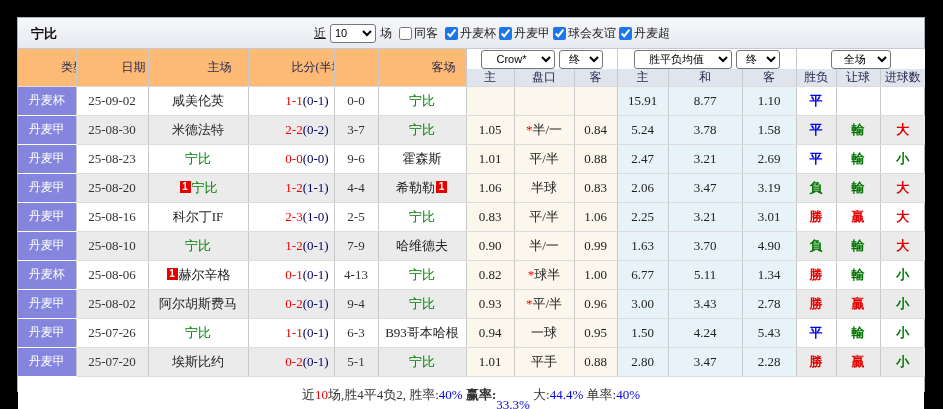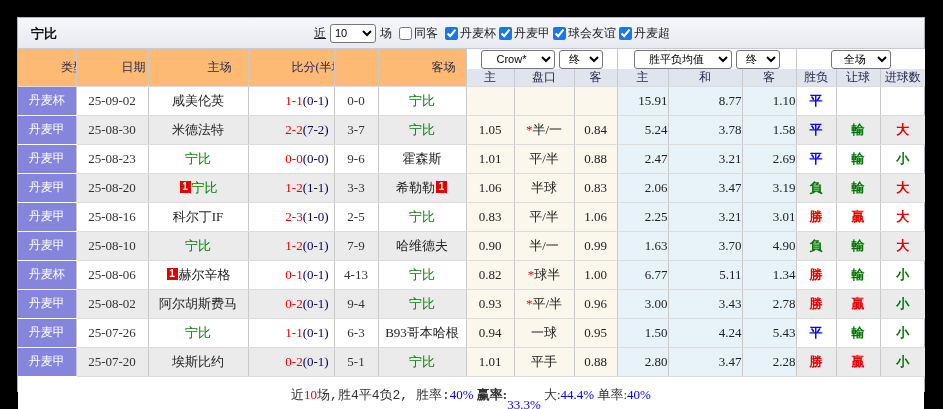--- a/index.html
+++ b/index.html
@@ -33,21 +33,21 @@
   .bm-select{width:74px;} .state-select{width:44px;}
   .avg-select{width:98px;} .scope-select{width:60px;}
   .colhead th{background:#e0e4ed;color:#27274e;font-weight:normal;font-size:12px;
               font-family:"Liberation Serif",serif;height:14px;}
   tbody td{height:28px;font-size:13px;color:#222;font-family:"Liberation Serif",serif;}
   tr.even td{background:#ebebeb;}
   td.league{background:#8585de;color:#fff;font-size:12px;border-bottom:1px solid #fff;
             font-family:"Liberation Sans",sans-serif;}
   tr.even td.league{background:#8585de;}
   td.crow{background:#fcf7ed !important;}
-  td.avg{background:#e7f3f8 !important;text-align:right;}
+  td.avg{background:#e7f3f8 !important;}
   td.date,td.corner{color:#333;}
   .self{color:#008000;}
   .ft{color:#ee0000;margin-left:32px;} .ht{color:#000066;}
   .star{color:#ee0000;}
   td.res{font-weight:bold;}
   .badge{display:inline-block;min-width:11px;height:12px;background:#e60000;color:#fff;
          font:bold 10px/12px "Liberation Sans",sans-serif;text-align:center;
          vertical-align:2px;margin:0 1px;}
   
   .footer{flex:1;display:flex;align-items:center;justify-content:center;
@@ -165,21 +165,21 @@
           <td class="avg">8.77</td>
           <td class="avg">1.10</td>
           <td class="res" style="color: rgb(0, 0, 238);">平</td>
           <td class="res"></td>
           <td class="res"></td>
         </tr>
         <tr class="even">
           <td class="league">丹麦甲</td>
           <td class="date">25-08-30</td>
           <td class="team"><span>米德法特</span></td>
-          <td class="score"><span class="ft">2-2</span><span class="ht">(7-2)</span></td>
+          <td class="score"><span class="ft">2-2</span><span class="ht">(0-2)</span></td>
           <td class="corner">3-7</td>
           <td class="team"><span class="self">宁比</span></td>
           <td class="crow">1.05</td>
           <td class="crow"><span class="star">*</span>半/一</td>
           <td class="crow">0.84</td>
           <td class="avg">5.24</td>
           <td class="avg">3.78</td>
           <td class="avg">1.58</td>
           <td class="res" style="color: rgb(0, 0, 238);">平</td>
           <td class="res" style="color: rgb(0, 117, 0);">輸</td>
@@ -200,21 +200,21 @@
           <td class="avg">2.69</td>
           <td class="res" style="color: rgb(0, 0, 238);">平</td>
           <td class="res" style="color: rgb(0, 117, 0);">輸</td>
           <td class="res" style="color: rgb(0, 117, 0);">小</td>
         </tr>
         <tr class="even">
           <td class="league">丹麦甲</td>
           <td class="date">25-08-20</td>
           <td class="team"><span class="badge">1</span><span class="self">宁比</span></td>
           <td class="score"><span class="ft">1-2</span><span class="ht">(1-1)</span></td>
-          <td class="corner">3-3</td>
+          <td class="corner">4-4</td>
           <td class="team"><span>希勒勒</span><span class="badge">1</span></td>
           <td class="crow">1.06</td>
           <td class="crow">半球</td>
           <td class="crow">0.83</td>
           <td class="avg">2.06</td>
           <td class="avg">3.47</td>
           <td class="avg">3.19</td>
           <td class="res" style="color: rgb(0, 117, 0);">負</td>
           <td class="res" style="color: rgb(0, 117, 0);">輸</td>
           <td class="res" style="color: rgb(230, 0, 0);">大</td>
@@ -320,21 +320,21 @@
           <td class="res" style="color: rgb(230, 0, 0);">勝</td>
           <td class="res" style="color: rgb(230, 0, 0);">贏</td>
           <td class="res" style="color: rgb(0, 117, 0);">小</td>
         </tr>
       </tbody>
   </table>
 
   <div class="footer">
       <span style="color: rgb(51, 51, 51);">近</span>
       <span style="color: rgb(230, 0, 0);">10</span>
-      <span style="color: rgb(51, 51, 51); font-family: Liberation Mono, monospace;">场,胜4平4负2, 胜率:</span>
+      <span style="color: rgb(51, 51, 51);">场,胜4平4负2, 胜率:</span>
       <span style="color: rgb(0, 0, 238);">40%</span>
       <span style="color: rgb(51, 51, 51); font-weight: bold;"> 赢率:</span>
       <span style="color: rgb(0, 0, 238); margin-top: 20px;">33.3%</span>
       <span style="color: rgb(51, 51, 51);"> 大:</span>
       <span style="color: rgb(0, 0, 238);">44.4%</span>
       <span style="color: rgb(51, 51, 51);"> 单率:</span>
       <span style="color: rgb(0, 0, 238);">40%</span>
     </div>
 </div>
 

